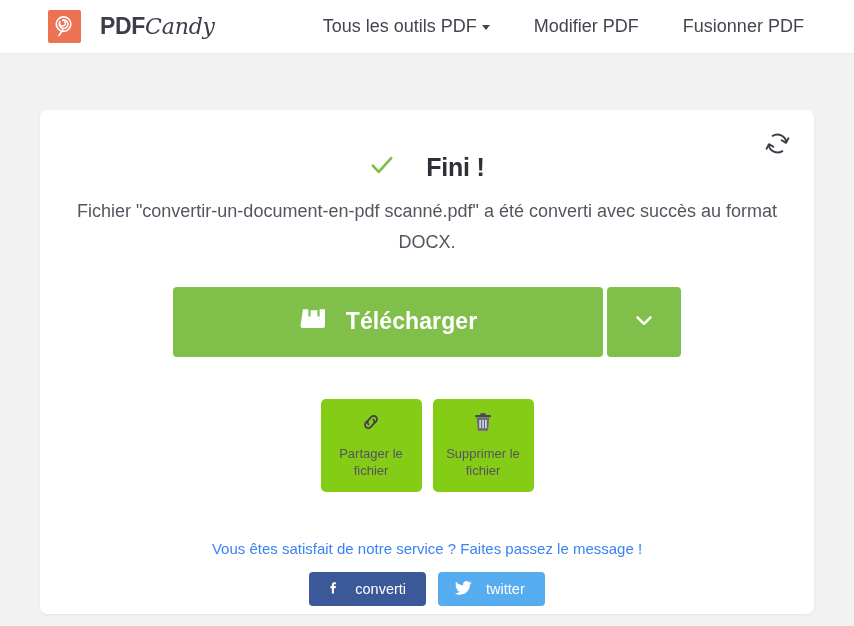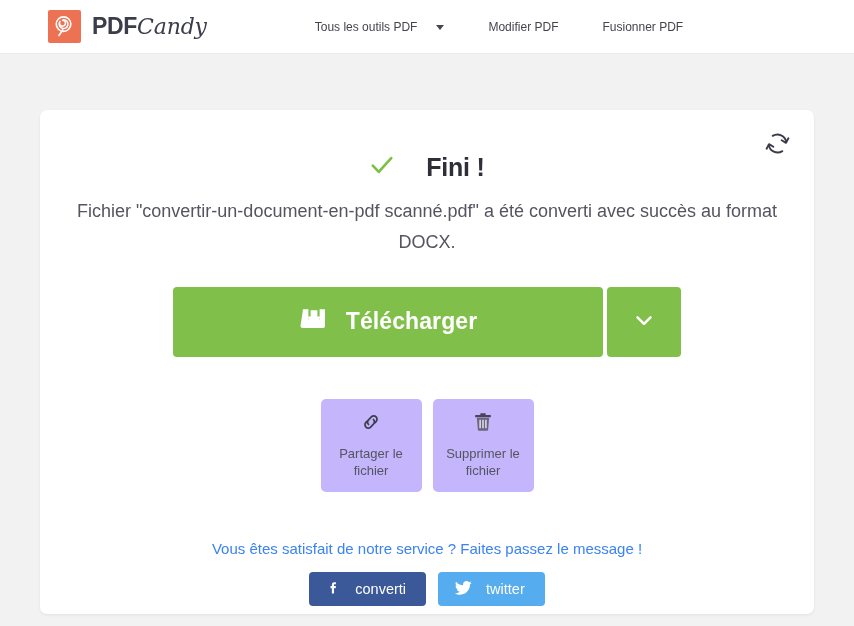--- a/index.html
+++ b/index.html
@@ -21,21 +21,21 @@
     background: #ffffff;
     display: flex;
     align-items: center;
     padding: 0 0 0 48px;
     border-bottom: 1px solid #ececec;
     position: relative;
   }
   .logo {
     display: flex;
     align-items: center;
-    gap: 11px;
+    gap: 19px;
     cursor: pointer;
     user-select: none;
   }
   .logo-mark {
     width: 33px; height: 33px;
     background: #ed7253;
     border-radius: 2px;
     display: flex;
     align-items: center;
     justify-content: center;
@@ -61,28 +61,28 @@
     text-align: center;
   }
 
   .nav {
     display: flex;
     align-items: center;
     margin-left: 86px;
     gap: 0;
   }
   .nav-item {
-    font-size: 12px;
+    font-size: 18px;
     color: #44444f;
     padding: 0 22px;
     cursor: pointer;
     white-space: nowrap;
     display: flex;
     align-items: center;
-    gap: 19px;
+    gap: 5px;
   }
   .caret {
     width: 0; height: 0;
     border-left: 4.5px solid transparent;
     border-right: 4.5px solid transparent;
     border-top: 5.5px solid #44444f;
     display: inline-block;
     position: relative;
     top: 1px;
   }
@@ -180,21 +180,21 @@
   
   .actions {
     margin: 42px auto 0 auto;
     display: flex;
     justify-content: center;
     gap: 11px;
   }
   .action-tile {
     width: 101px;
     height: 93px;
-    background: #c4b5fd;
+    background: #84cc16;
     border: none;
     border-radius: 5px;
     display: flex;
     flex-direction: column;
     align-items: center;
     justify-content: center;
     gap: 9px;
     cursor: pointer;
     padding: 0 6px;
   }

